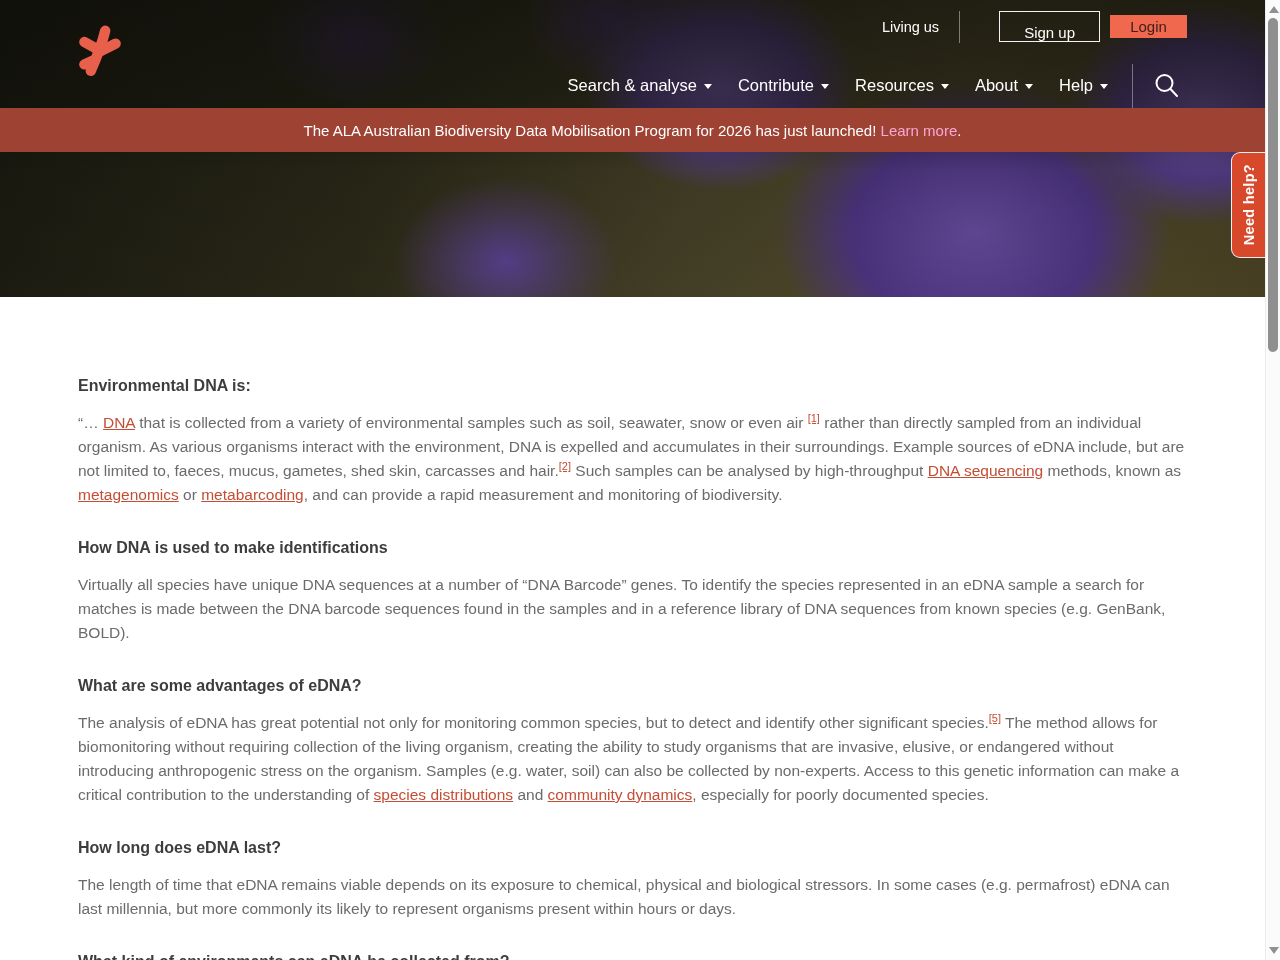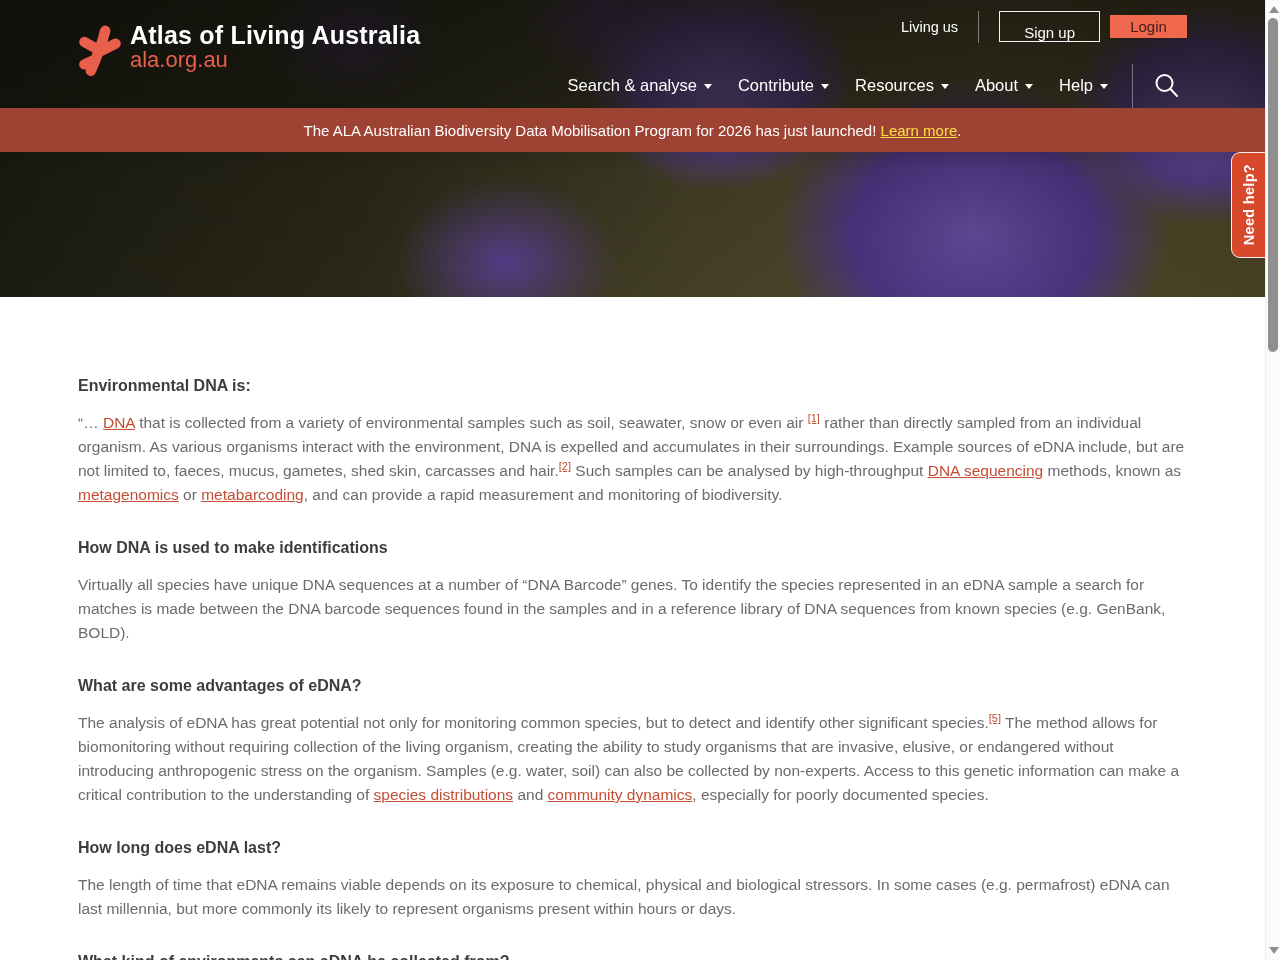--- a/index.html
+++ b/index.html
@@ -30,39 +30,40 @@
   .logo-title { color:#ffffff; font-size:25px; font-weight:bold; letter-spacing:0.2px; line-height:26px; }
   .logo-sub { color:#e8604c; font-size:22px; line-height:24px; }
 
   .top-actions { position:absolute; right:78px; top:11px; display:flex; align-items:center; height:31px; }
   .contact-link { color:#ffffff; font-size:14.5px; margin-right:20px; cursor:pointer; }
   .v-divider { width:1px; height:32px; background:rgba(200,200,200,0.55); margin-right:20px; }
   .btn-signup {
     min-width:97px; height:31px; padding:12px 24px; background:transparent;
     border:1px solid #f2f2f2; color:#ffffff; font-size:15px; cursor:pointer; margin-right:10px;
     font-family:"Liberation Sans", sans-serif;
+    margin-left:19px;
   }
   .btn-login {
     min-width:77px; height:23px; padding:0 18px; background:#f0684e; border:none;
     color:#402018; font-size:15px; cursor:pointer; font-family:"Liberation Sans", sans-serif;
   }
 
   .navrow { position:absolute; right:85px; top:70px; display:flex; align-items:center; height:30px; }
   .nav-item { display:flex; align-items:center; color:#ffffff; font-size:16.5px; margin-left:26px; cursor:pointer; }
   .caret { display:inline-block; width:0; height:0; border-left:4px solid transparent; border-right:4px solid transparent; border-top:5px solid #ffffff; margin-left:7px; margin-top:2px; }
   .nav-divider { width:1px; height:46px; background:rgba(200,200,200,0.5); margin-left:24px; margin-top:4px; }
   .search-btn { margin-left:20px; cursor:pointer; display:flex; align-items:center; }
 
   
   .banner {
     position:absolute; left:0; top:108px; width:1265px; height:44px; background:#9e4233;
     display:flex; align-items:center; justify-content:center;
   }
   .banner-inner { color:#ffffff; font-size:15px; }
-  .banner-link { color:#fde047; text-decoration:underline; cursor:pointer; }
+  .banner-link { color:#f9a8d4; cursor:pointer; }
 
   
   .hero-title {
     position:absolute; left:0; top:174px; width:1265px; text-align:center;
     color:#ffffff; font-size:42px; font-weight:bold; letter-spacing:0.5px;
     text-shadow:0 1px 4px rgba(0,0,0,0.45);
   }
 
   
   .need-help {
@@ -111,24 +112,20 @@
       <div class="logo">
         <span>
           <svg width="48" height="56" viewBox="0 0 60 70">
             <g stroke="#e8604c" stroke-width="13" stroke-linecap="round" fill="none">
               <path d="M39 11 C 35 28, 28 45, 21 61"></path>
               <path d="M13 25 L31 35"></path>
               <path d="M52 27 L34 36"></path>
               <path d="M13 53 L24 48"></path>
             </g>
           </svg>
-        </span>
-        <span class="logo-text">
-          <div class="logo-title">Atlas of Living Australia</div>
-          <div class="logo-sub">ala.org.au</div>
         </span>
       </div>
 
       <div class="top-actions">
         <span class="contact-link">Living us</span>
         <span class="v-divider"></span>
         <button class="btn-signup">Sign up</button>
         <button class="btn-login">Login</button>
       </div>
 

